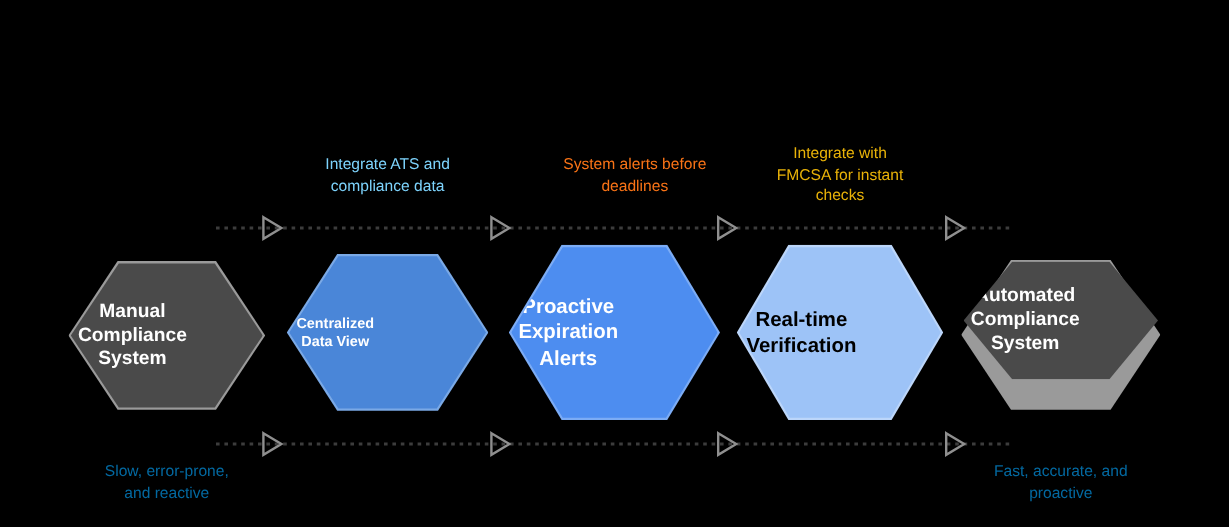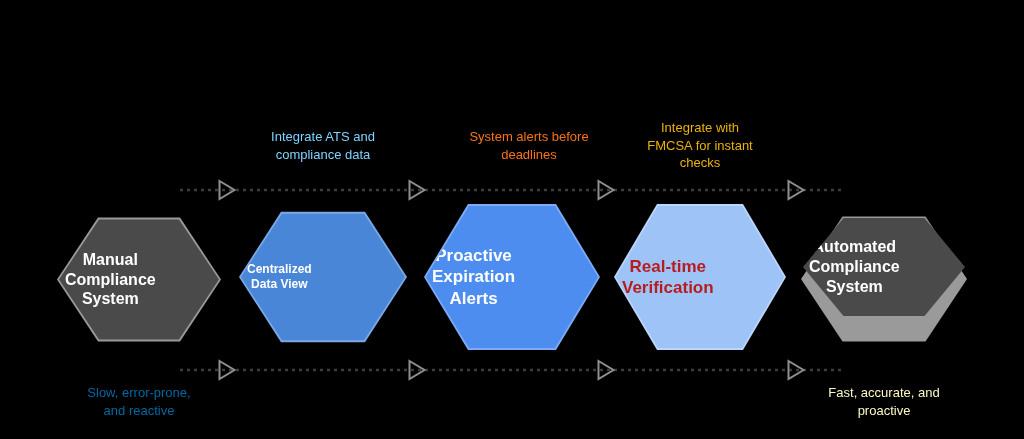--- a/index.html
+++ b/index.html
@@ -126,31 +126,31 @@
         <div class="hex-inner">Centralized
 Data View</div>
       </div>
       <div class="hex hex-border" style="left: 424px; top: 201px; width: 176px; height: 152px; background: rgb(124, 172, 245);"></div>
       <div class="hex" style="left: 426px; top: 203px; width: 172px; height: 148px; background: rgb(77, 141, 240); color: rgb(255, 255, 255); font-size: 17px;">
         <div class="hex-inner">Proactive
 Expiration
 Alerts</div>
       </div>
       <div class="hex hex-border" style="left: 614px; top: 201px; width: 172px; height: 152px; background: rgb(188, 214, 250);"></div>
-      <div class="hex" style="left: 616px; top: 203px; width: 168px; height: 148px; background: rgb(157, 195, 247); color: #b91c1c; font-size: 17px;">
+      <div class="hex" style="left: 616px; top: 203px; width: 168px; height: 148px; background: rgb(157, 195, 247); color: #000000; font-size: 17px;">
         <div class="hex-inner">Real-time
 Verification</div>
       </div>
       <div class="hex hex-border" style="left: 801px; top: 214px; width: 166px; height: 130px; background: rgb(154, 154, 154);"></div>
       <div class="hex" style="left: 803px; top: 216px; width: 162px; height: 102px; background: rgb(74, 74, 74); color: rgb(255, 255, 255); font-size: 16px;">
         <div class="hex-inner">Automated
 Compliance
 System</div>
       </div>
     </div>
   <div id="captions-bottom">
       <div class="caption caption-bottom" style="left: 29px; width: 220px; top: 384px; color: #0369a1;">Slow, error-prone,
 and reactive</div>
-      <div class="caption caption-bottom" style="left: 774px; width: 220px; top: 384px; color: #fef9c3;">Fast, accurate, and
+      <div class="caption caption-bottom" style="left: 774px; width: 220px; top: 384px; color: #0369a1;">Fast, accurate, and
 proactive</div>
     </div>
 
 </div>
 
 </body></html>

